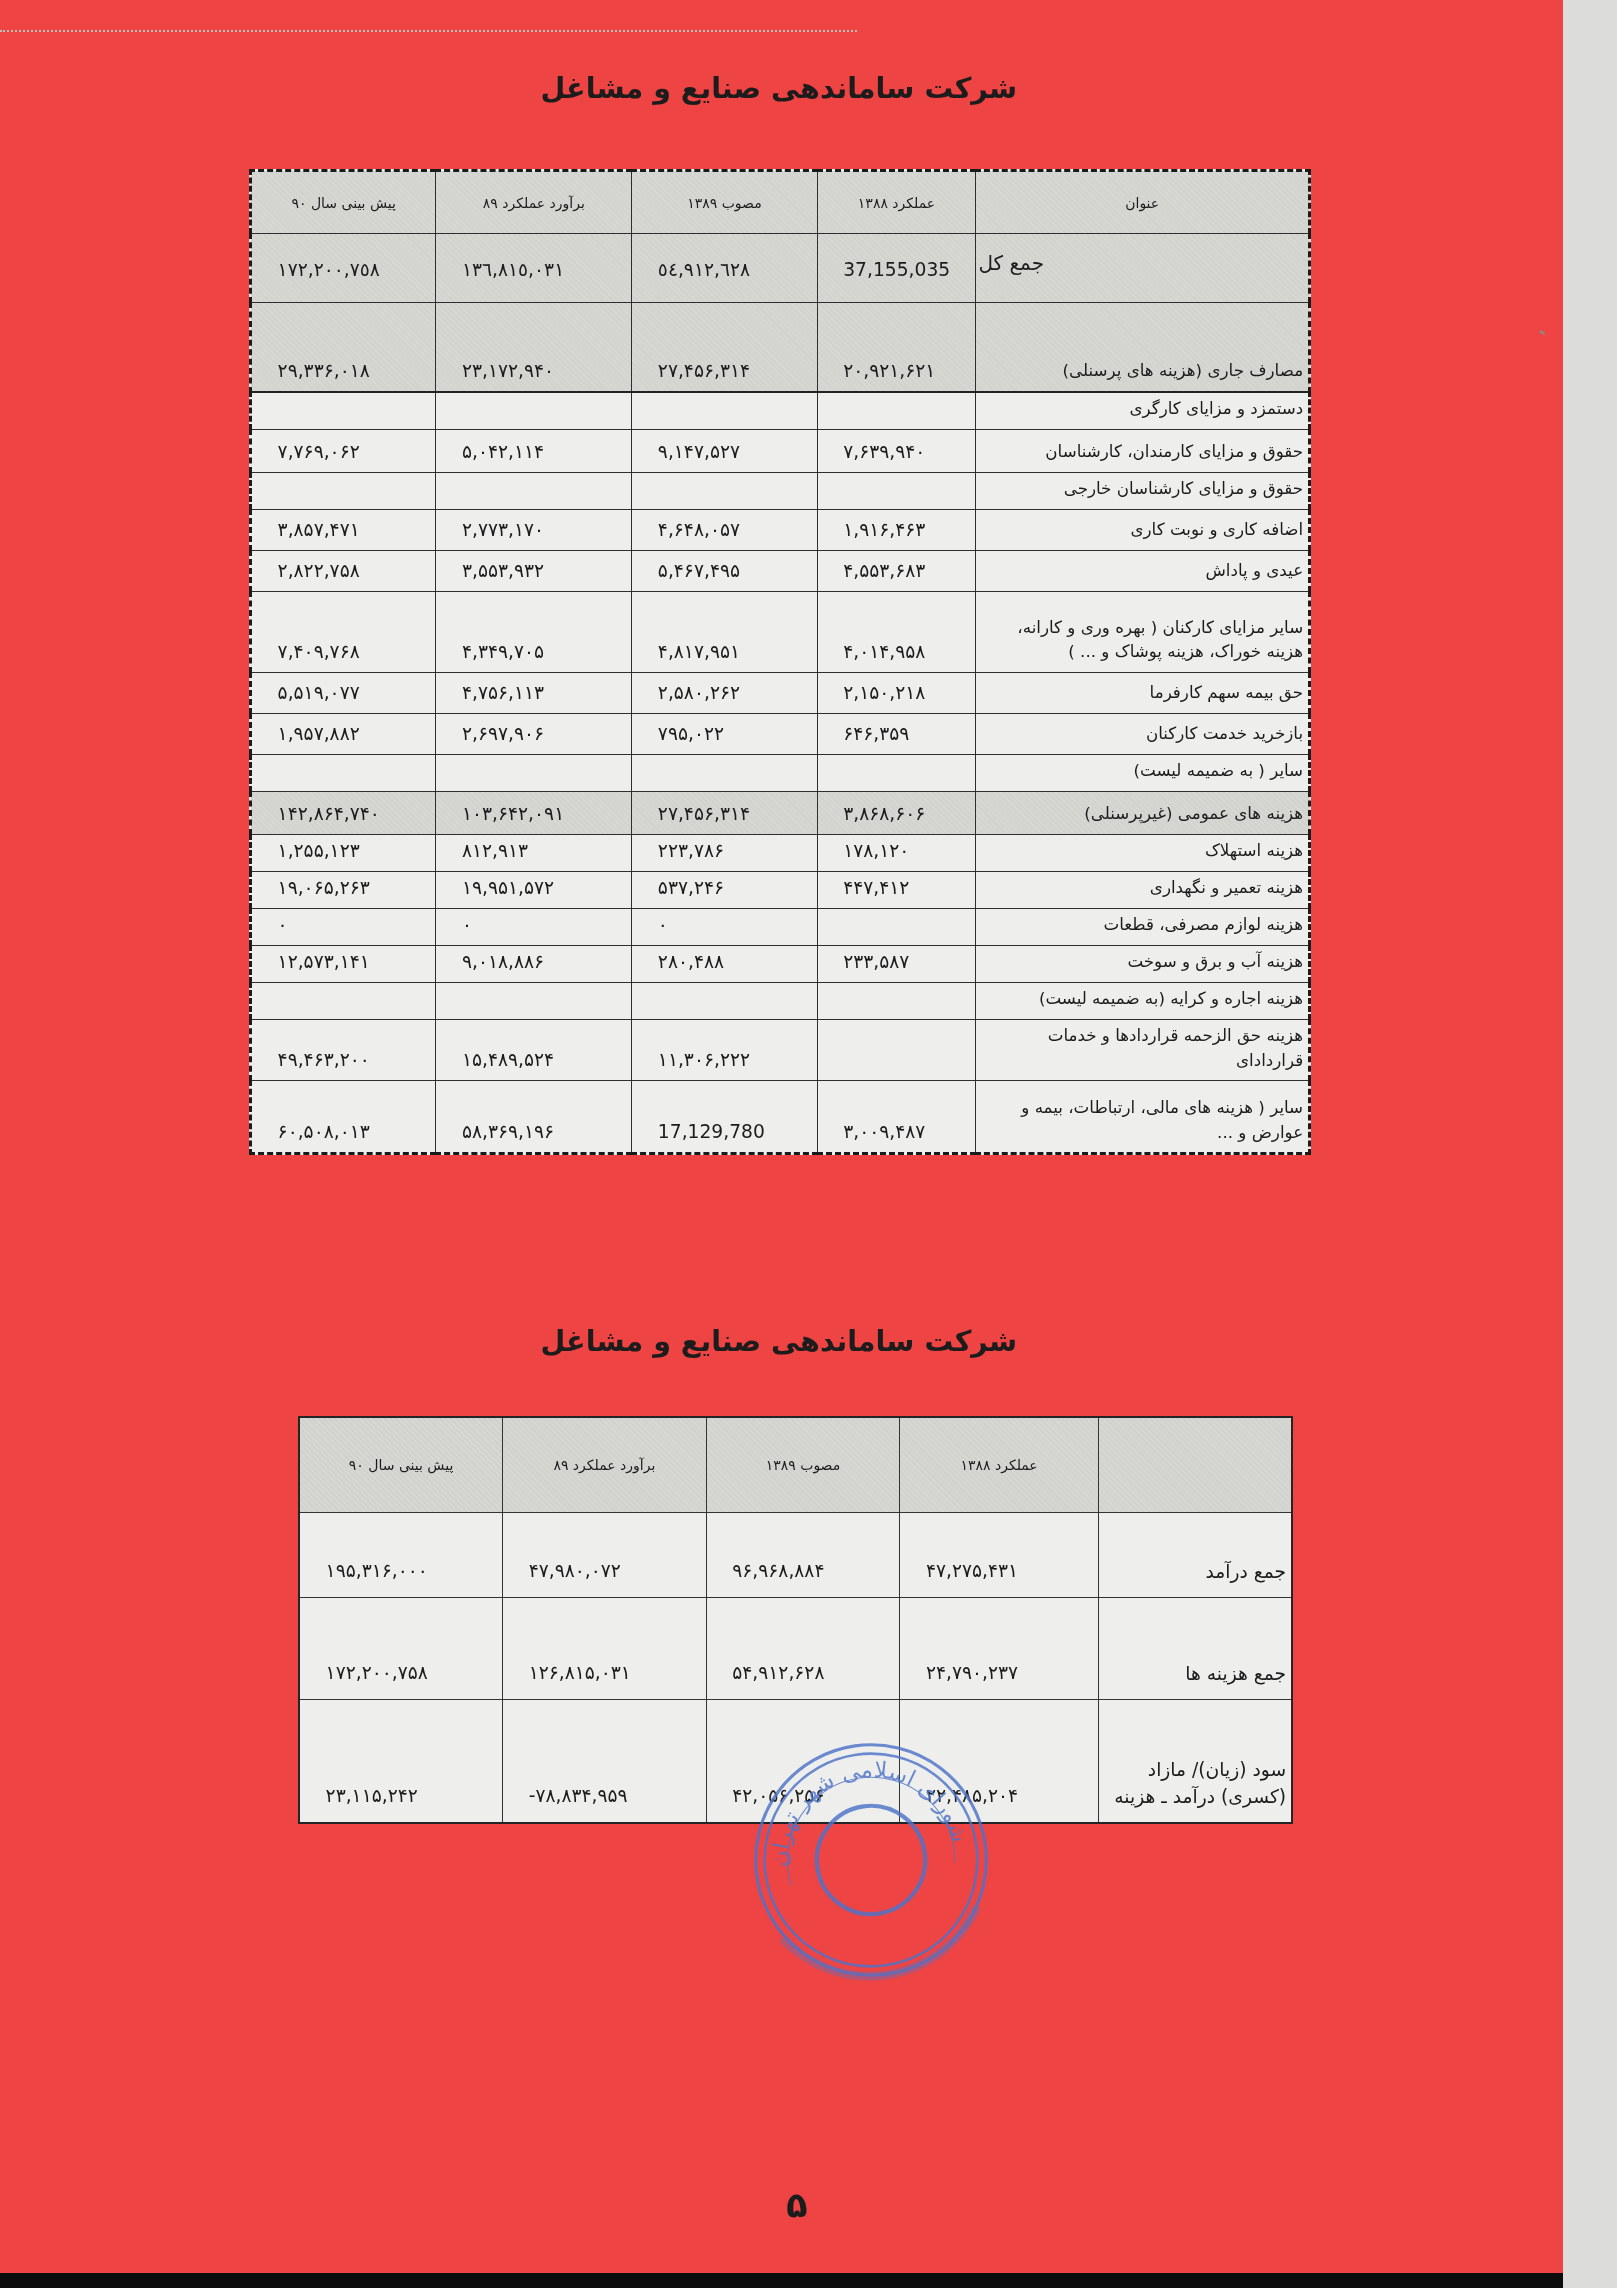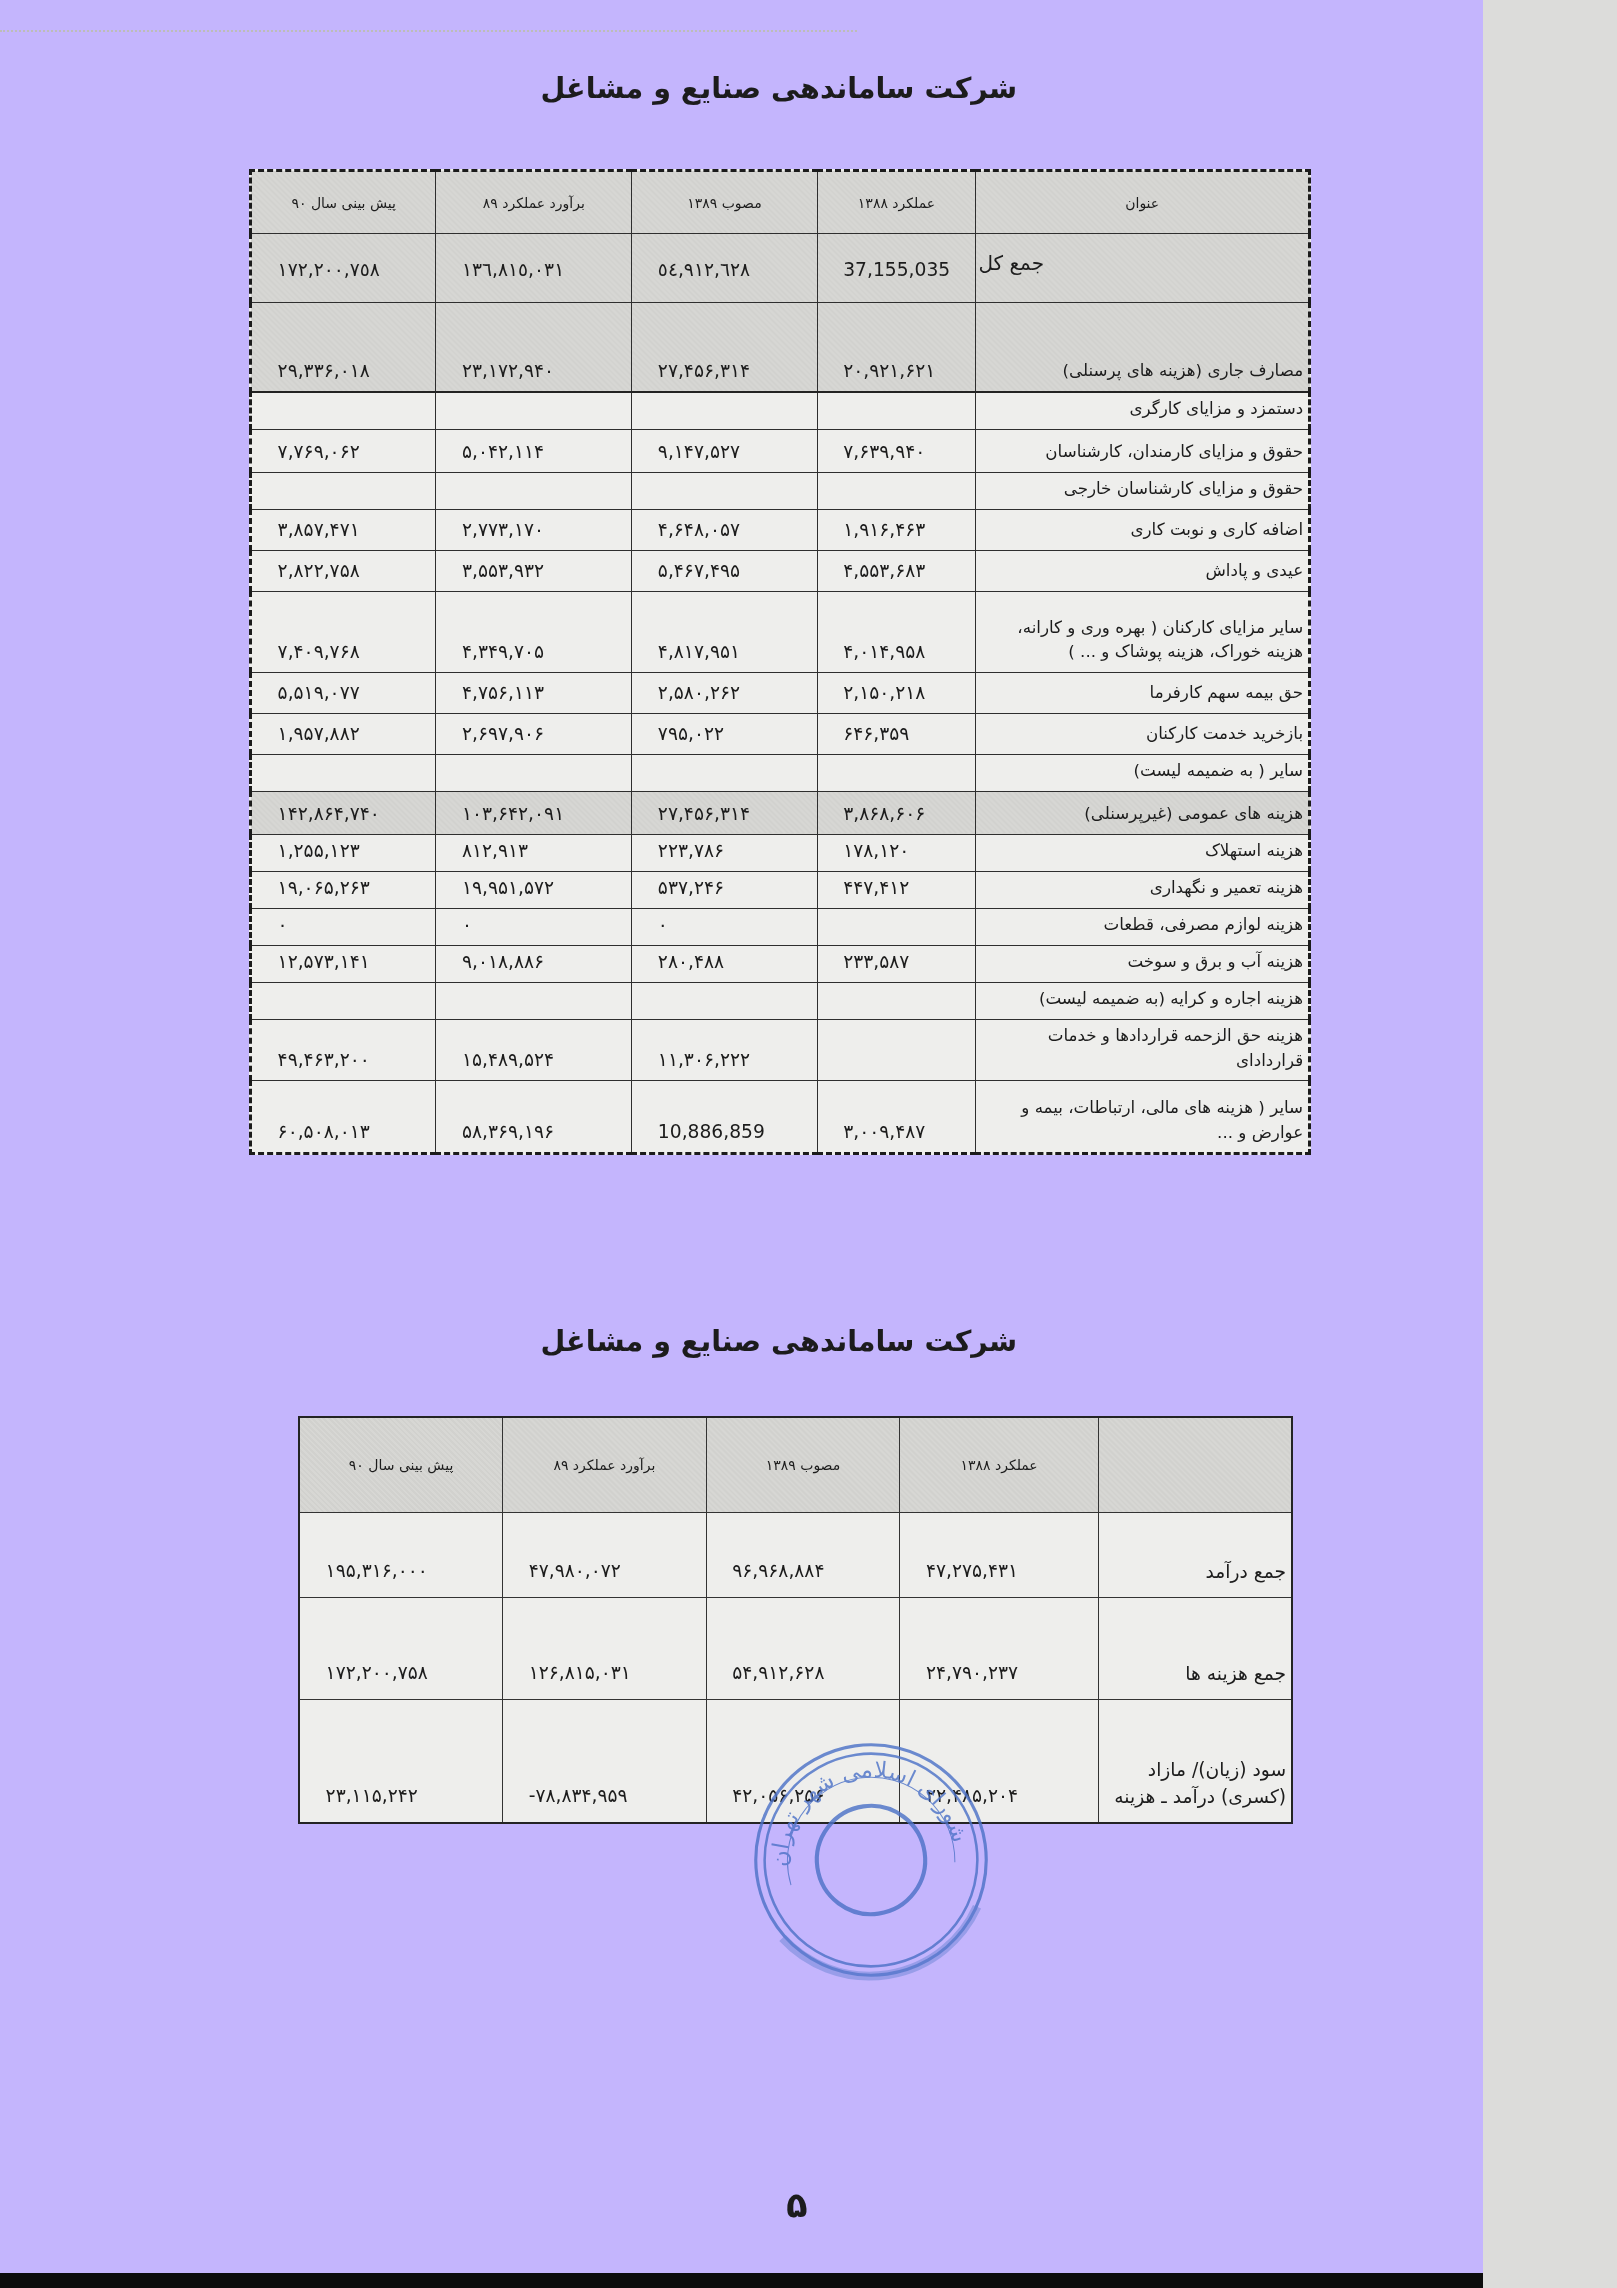--- a/index.html
+++ b/index.html
@@ -1,24 +1,23 @@
 <!DOCTYPE html>
 <html lang="fa"><head>
 <meta charset="utf-8">
 <style>
   html,body{margin:0;padding:0;background:#dcdcda;}
   .page{
     position:relative;
-    width:1447px;height:2288px;
-    background:#c4b5fd;
+    width:1563px;height:2288px;
+    background:#ef4444;
     font-family:"DejaVu Sans",sans-serif;
     color:#1c1c1c;
     direction:rtl;
     overflow:hidden;
-    padding-left:36px;
   }
   
   .scan-topline{position:absolute;top:29.6px;left:0;width:857px;border-top:2px dotted #bdbdb8;}
   .speck{position:absolute;background:#8a8a86;border-radius:50%;}
   .ink-blob{
     position:absolute;left:816px;top:175px;width:19.7px;height:14.8px;
     background:#141414;border-radius:60% 40% 70% 30%;transform:rotate(-18deg);
   }
   .ink-ring{
     position:absolute;left:737px;top:187px;width:8.9px;height:8.9px;
@@ -253,21 +252,21 @@
           <tr>
             <td class="lbl lightrow">هزینه حق الزحمه قراردادها و خدمات قراردادای</td>
             <td class="num lightrow"></td>
             <td class="num lightrow">۱۱,۳۰۶,۲۲۲</td>
             <td class="num lightrow">۱۵,۴۸۹,۵۲۴</td>
             <td class="num lightrow">۴۹,۴۶۳,۲۰۰</td>
           </tr>
           <tr>
             <td class="lbl lightrow">سایر ( هزینه های مالی، ارتباطات، بیمه و عوارض و ...</td>
             <td class="num lightrow">۳,۰۰۹,۴۸۷</td>
-            <td class="num lightrow">10,886,859</td>
+            <td class="num lightrow">17,129,780</td>
             <td class="num lightrow">۵۸,۳۶۹,۱۹۶</td>
             <td class="num lightrow">۶۰,۵۰۸,۰۱۳</td>
           </tr>
         </tbody>
     </table>
   </div>
 
   <div id="title2" class="doc-title">شرکت ساماندهی صنایع و مشاغل</div>
 
   <div class="t2wrap">

